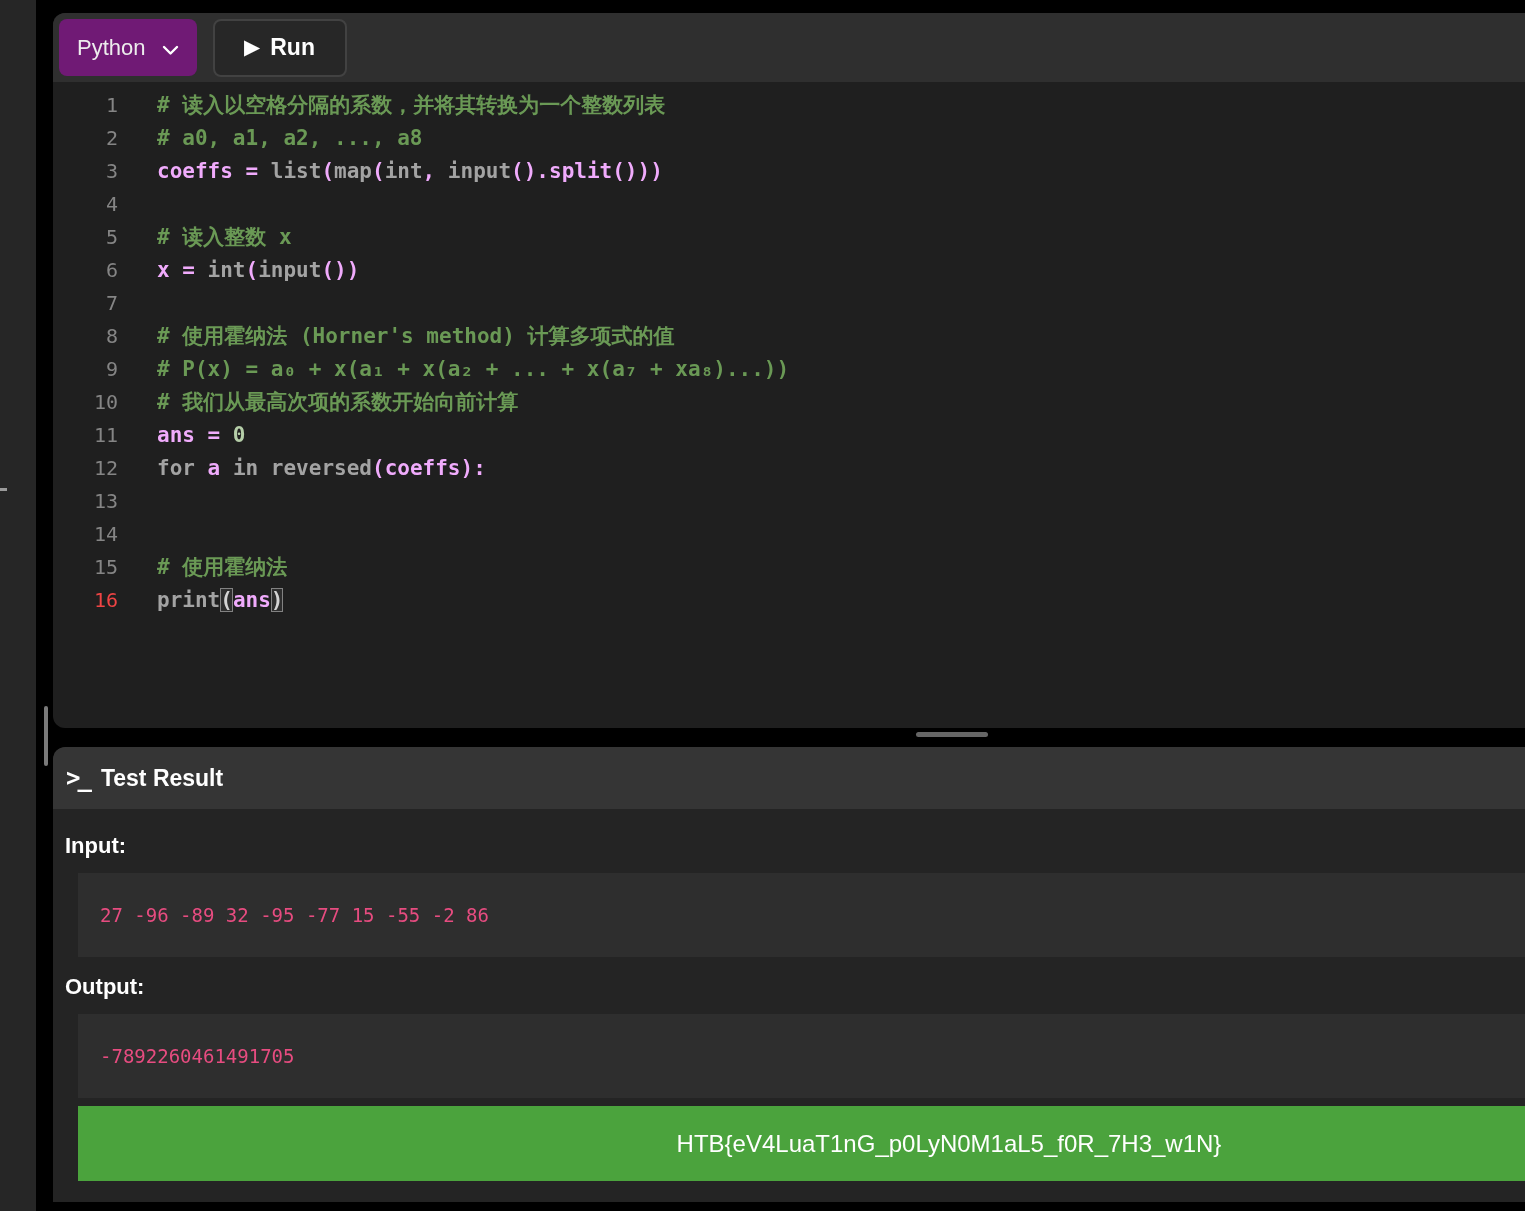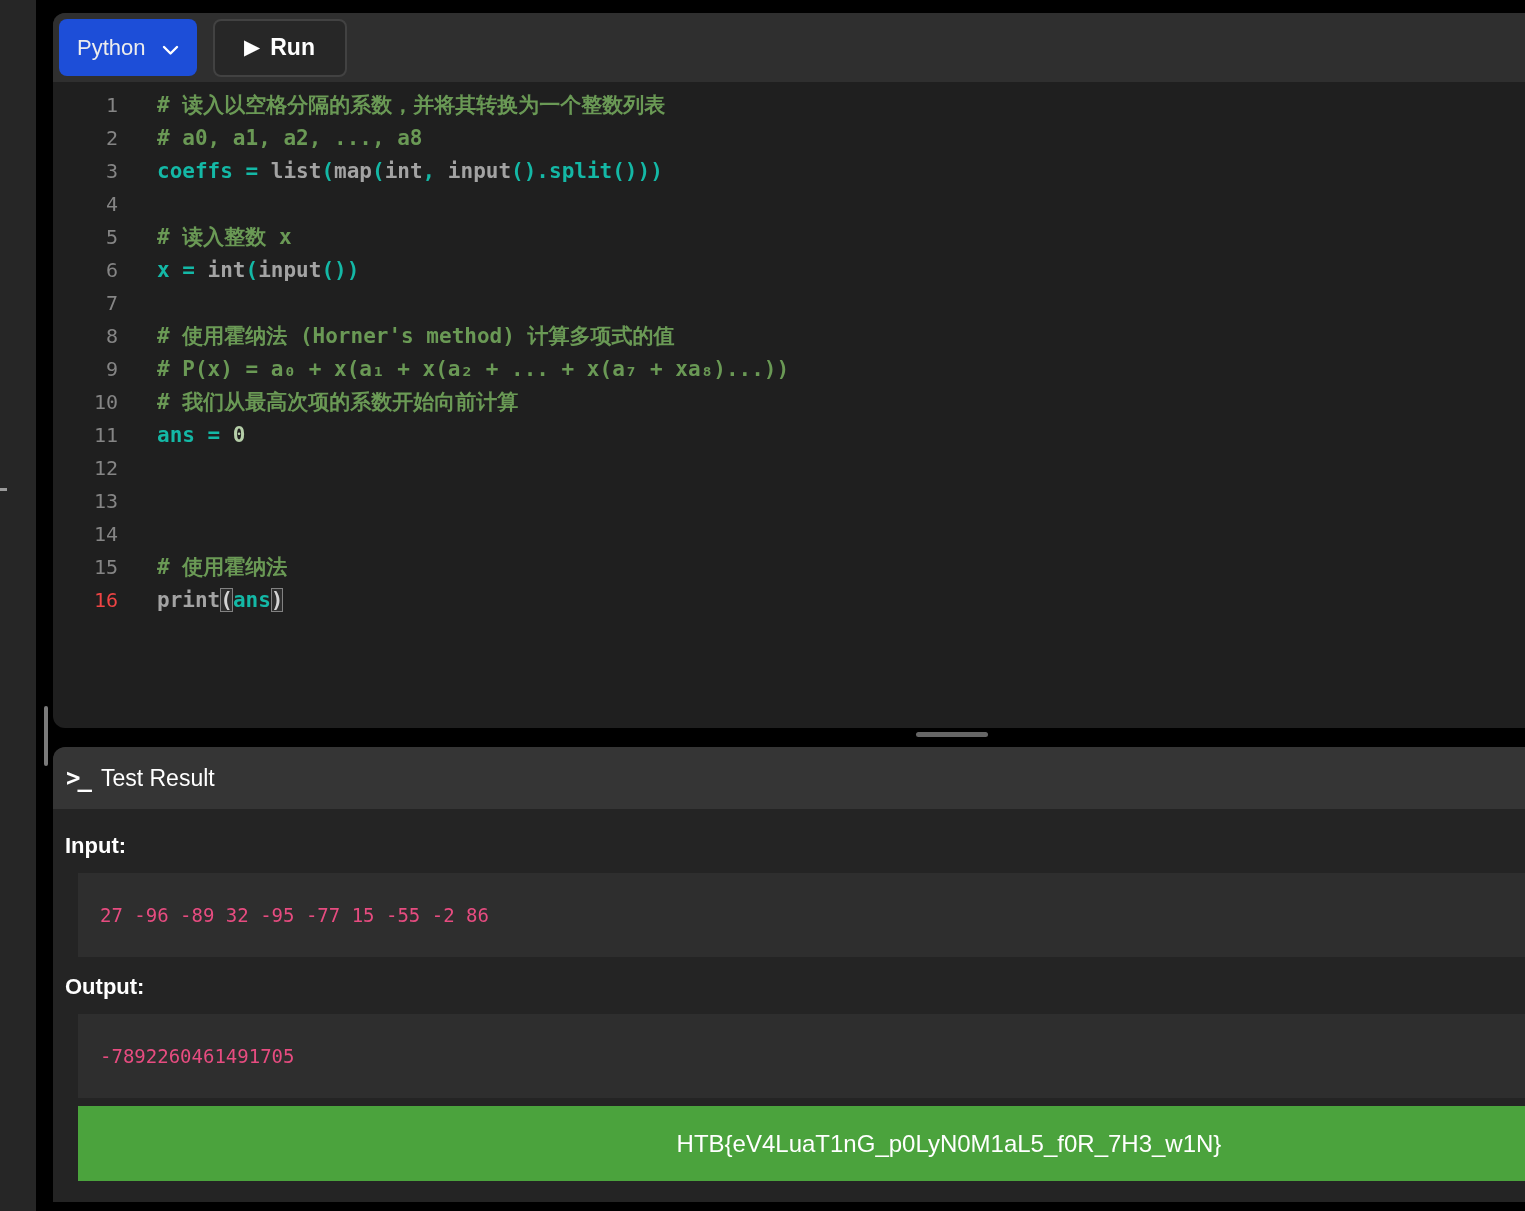--- a/index.html
+++ b/index.html
@@ -8,52 +8,52 @@
 
   
   .left-rail { position: absolute; left: 0; top: 0; width: 36px; height: 1211px; background: #262626; }
   .rail-dash { position: absolute; left: 0; top: 488px; width: 7px; height: 3px; background: #9a9a9a; }
   .left-resize-handle { position: absolute; left: 44px; top: 706px; width: 4px; height: 60px; background: #7a7a7a; border-radius: 2px; }
 
   
   .editor-panel { position: absolute; left: 53px; top: 13px; width: 1800px; height: 715px;
                   background: #1f1f1f; border-radius: 12px 12px 12px 12px; overflow: hidden; }
   .toolbar { height: 69px; background: #2f2f2f; display: flex; align-items: center; padding-left: 6px; gap: 16px; }
-  .lang-btn { height: 57px; min-width: 137px; background: #1d4ed8; border-radius: 8px; border: none;
+  .lang-btn { height: 57px; min-width: 137px; background: #701a75; border-radius: 8px; border: none;
               color: #ededed; font-size: 22px; font-family: "Liberation Sans", sans-serif;
               display: flex; align-items: center; justify-content: center; gap: 16px; padding: 0 18px; cursor: pointer; }
   .chev { display: inline-block; margin-top: 2px; }
   .run-btn { height: 58px; min-width: 134px; background: #272727; border: 2px solid #424242; border-radius: 8px;
              color: #fff; font-size: 23px; font-weight: bold; font-family: "Liberation Sans", sans-serif;
              display: flex; align-items: center; justify-content: center; gap: 10px; padding: 0 20px; cursor: pointer; }
   .play-icon { font-size: 21px; font-weight: normal; transform: translateY(-1px); }
 
   
   .code-area { margin-top: 7px; font-family: "DejaVu Sans Mono", monospace; font-size: 21px; }
   .code-line { display: flex; height: 33px; line-height: 33px; white-space: pre; }
   .line-number { width: 65px; text-align: right; color: #858585; font-size: 20px; flex: 0 0 65px; }
   .line-number.active { color: #ef4444; }
   .line-code { padding-left: 39px; color: #d4d4d4; position: relative; font-weight: bold; }
   .seg-comment { color: #6a9955; }
   .seg-keyword { color: #a3a3a3; }
   .seg-number  { color: #b5cea8; }
-  .seg-plain   { color: #14b8a6; }
+  .seg-plain   { color: #f0abfc; }
   .seg-bracket { color: #d4d4d4; outline: 1px solid #828282; outline-offset: -1px; background: rgba(90,90,90,0.25); }
   .indent-guide { position: absolute; left: 40px; top: 2px; bottom: 2px; width: 1px; background: #4a4a4a; }
 
   
   .divider-handle { position: absolute; left: 916px; top: 732px; width: 72px; height: 5px; background: #666; border-radius: 3px; cursor: row-resize; }
 
   
   .test-panel { position: absolute; left: 53px; top: 747px; width: 1800px; height: 455px;
                 background: #242424; border-radius: 12px 12px 0 0; overflow: hidden; }
   .test-header { height: 62px; background: #353535; border-radius: 12px 12px 0 0;
                  display: flex; align-items: center; padding-left: 13px; gap: 12px; }
   .terminal-icon { color: #fff; font-weight: bold; font-size: 24px; font-family: "DejaVu Sans Mono", monospace; letter-spacing: -3px; }
-  .test-title { color: #fff; font-size: 23px; font-weight: normal; }
+  .test-title { color: #fff; font-size: 23px; font-weight: bold; }
   .io-label { color: #fff; font-size: 22px; font-weight: bold; margin: 24px 0 0 12px; }
   .io-label.output { margin-top: 17px; }
   .io-box { margin: 14px 0 0 25px; width: 1742px; height: 84px; background: #2e2e2e;
             display: flex; align-items: center; padding-left: 22px;
             font-family: "DejaVu Sans Mono", monospace; font-size: 19px; color: #e74c80; }
   .flag-banner { margin: 8px 0 0 25px; width: 1742px; height: 75px; background: #4ba33d;
                  display: flex; align-items: center; justify-content: center;
                  color: #fff; font-size: 24px; }
 </style>
 </head>
@@ -84,21 +84,21 @@
       <div class="code-line"><div class="line-number">2</div><div class="line-code"><span class="seg-comment"># a0, a1, a2, ..., a8</span></div></div>
       <div class="code-line"><div class="line-number">3</div><div class="line-code"><span class="seg-plain">coeffs = </span><span class="seg-keyword">list</span><span class="seg-plain">(</span><span class="seg-keyword">map</span><span class="seg-plain">(</span><span class="seg-keyword">int</span><span class="seg-plain">, </span><span class="seg-keyword">input</span><span class="seg-plain">().split()))</span></div></div>
       <div class="code-line"><div class="line-number">4</div><div class="line-code"></div></div>
       <div class="code-line"><div class="line-number">5</div><div class="line-code"><span class="seg-comment"># 读入整数 x</span></div></div>
       <div class="code-line"><div class="line-number">6</div><div class="line-code"><span class="seg-plain">x = </span><span class="seg-keyword">int</span><span class="seg-plain">(</span><span class="seg-keyword">input</span><span class="seg-plain">())</span></div></div>
       <div class="code-line"><div class="line-number">7</div><div class="line-code"></div></div>
       <div class="code-line"><div class="line-number">8</div><div class="line-code"><span class="seg-comment"># 使用霍纳法 (Horner's method) 计算多项式的值</span></div></div>
       <div class="code-line"><div class="line-number">9</div><div class="line-code"><span class="seg-comment"># P(x) = a₀ + x(a₁ + x(a₂ + ... + x(a₇ + xa₈)...))</span></div></div>
       <div class="code-line"><div class="line-number">10</div><div class="line-code"><span class="seg-comment"># 我们从最高次项的系数开始向前计算</span></div></div>
       <div class="code-line"><div class="line-number">11</div><div class="line-code"><span class="seg-plain">ans = </span><span class="seg-number">0</span></div></div>
-      <div class="code-line"><div class="line-number">12</div></div>
+      <div class="code-line"><div class="line-number">12</div><div class="line-code"><span class="seg-keyword">for</span><span class="seg-plain"> a </span><span class="seg-keyword">in</span><span class="seg-plain"> </span><span class="seg-keyword">reversed</span><span class="seg-plain">(coeffs):</span></div></div>
       <div class="code-line"><div class="line-number">13</div></div>
       <div class="code-line"><div class="line-number">14</div><div class="line-code"></div></div>
       <div class="code-line"><div class="line-number">15</div><div class="line-code"><span class="seg-comment"># 使用霍纳法</span></div></div>
       <div class="code-line"><div class="line-number active">16</div><div class="line-code"><span class="seg-keyword">print</span><span class="seg-bracket">(</span><span class="seg-plain">ans</span><span class="seg-bracket">)</span></div></div>
     </div>
 </div>
 
 <div class="divider-handle"></div>
 
 <div class="test-panel">

